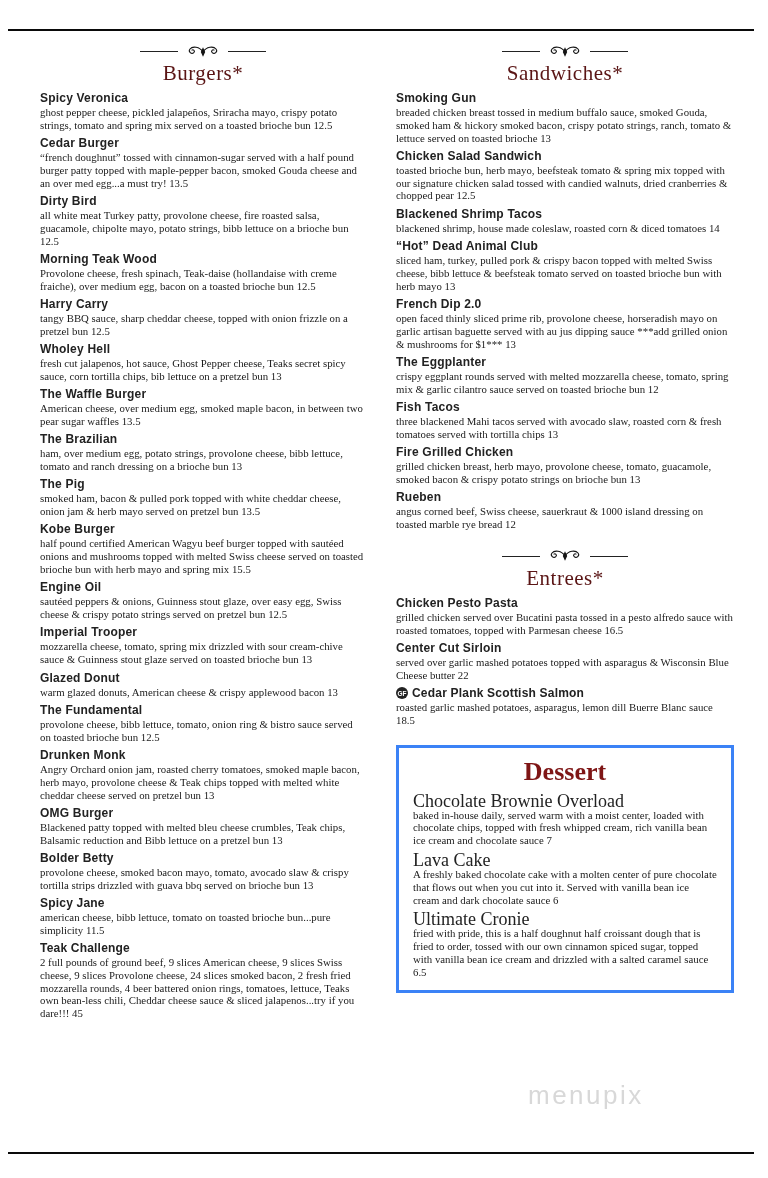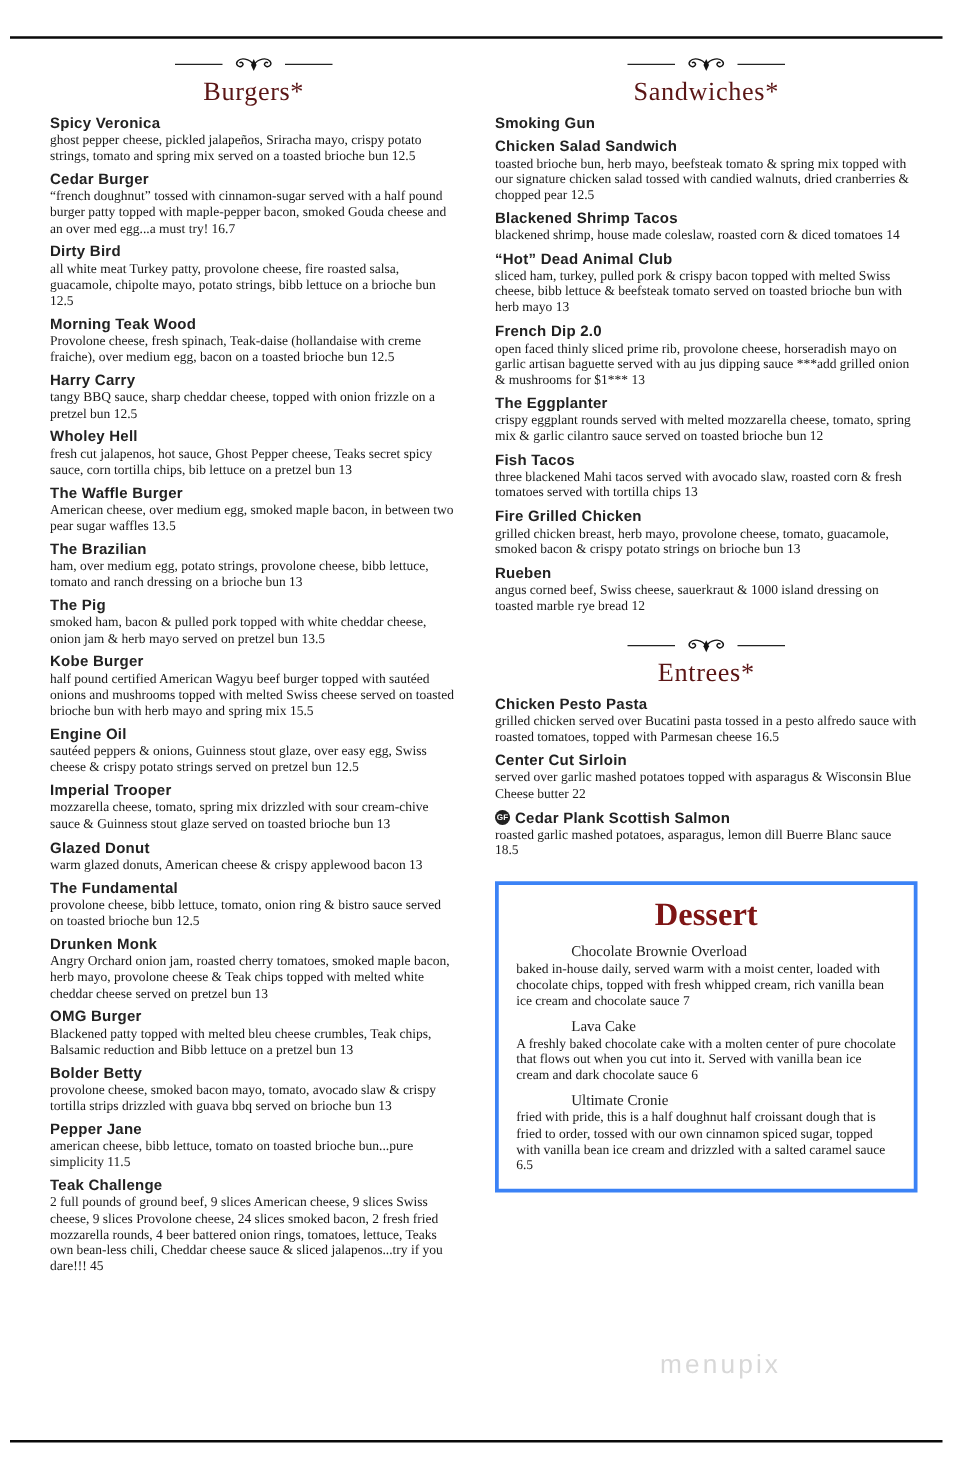--- a/index.html
+++ b/index.html
@@ -46,36 +46,36 @@
   }
 
   .boxed { border:3px solid #3b82f6; padding:8px 14px 12px; margin-top:16px; }
   .dessert-title {
     font-family:"Liberation Serif", serif; font-weight:bold;
     font-size:26px; line-height:32px; text-align:center;
     color:var(--dessert-heading,#7e1515); margin:0 0 6px;
   }
   .boxed .item-name {
     font-family:"Liberation Serif", serif; font-weight:normal;
-    font-size:12px; letter-spacing:0;margin-left:44px;
+    font-size:18px; letter-spacing:0;
   }
   .boxed .item-name-row { margin-top:7px; }
 
   .gf-badge {
     width:12px; height:12px; border-radius:50%;
     background:#222; color:#fff;
     font-family:"Liberation Sans", sans-serif; font-size:6.5px; font-weight:bold;
     display:inline-flex; align-items:center; justify-content:center;
     flex:0 0 auto;
   }
 
   .watermark {
     position:absolute; top:1080px; left:528px;
     font-family:"Liberation Sans", sans-serif;
-    font-size:21px; color:#d8d8d8; letter-spacing:2.5px;
+    font-size:26px; color:#d8d8d8; letter-spacing:2.5px;
   }
 </style>
 </head>
 <body>
 
 <div class="page">
   <div class="rule top"></div>
 
   <div class="columns">
     <div class="col col-left">
@@ -91,21 +91,21 @@
           <div class="menu-item">
             <div class="item-name-row">
               <span class="item-name">Spicy Veronica</span>
             </div>
             <p class="item-desc">ghost pepper cheese, pickled jalapeños, Sriracha mayo, crispy potato strings, tomato and spring mix served on a toasted brioche bun 12.5</p>
           </div>
           <div class="menu-item">
             <div class="item-name-row">
               <span class="item-name">Cedar Burger</span>
             </div>
-            <p class="item-desc">“french doughnut” tossed with cinnamon-sugar served with a half pound burger patty topped with maple-pepper bacon, smoked Gouda cheese and an over med egg...a must try! 16.7</p>
+            <p class="item-desc">“french doughnut” tossed with cinnamon-sugar served with a half pound burger patty topped with maple-pepper bacon, smoked Gouda cheese and an over med egg...a must try! 13.5</p>
           </div>
           <div class="menu-item">
             <div class="item-name-row">
               <span class="item-name">Dirty Bird</span>
             </div>
             <p class="item-desc">all white meat Turkey patty, provolone cheese, fire roasted salsa, guacamole, chipolte mayo, potato strings, bibb lettuce on a brioche bun 12.5</p>
           </div>
           <div class="menu-item">
             <div class="item-name-row">
               <span class="item-name">Morning Teak Wood</span>
@@ -185,21 +185,21 @@
             <p class="item-desc">Blackened patty topped with melted bleu cheese crumbles, Teak chips, Balsamic reduction and Bibb lettuce on a pretzel bun 13</p>
           </div>
           <div class="menu-item">
             <div class="item-name-row">
               <span class="item-name">Bolder Betty</span>
             </div>
             <p class="item-desc">provolone cheese, smoked bacon mayo, tomato, avocado slaw &amp; crispy tortilla strips drizzled with guava bbq served on brioche bun 13</p>
           </div>
           <div class="menu-item">
             <div class="item-name-row">
-              <span class="item-name">Pepper Jane</span>
+              <span class="item-name">Spicy Jane</span>
             </div>
             <p class="item-desc">american cheese, bibb lettuce, tomato on toasted brioche bun...pure simplicity 11.5</p>
           </div>
           <div class="menu-item">
             <div class="item-name-row">
               <span class="item-name">Teak Challenge</span>
             </div>
             <p class="item-desc">2 full pounds of ground beef, 9 slices American cheese, 9 slices Swiss cheese, 9 slices Provolone cheese, 24 slices smoked bacon, 2 fresh fried mozzarella rounds, 4 beer battered onion rings, tomatoes, lettuce, Teaks own bean-less chili, Cheddar cheese sauce &amp; sliced jalapenos...try if you dare!!! 45</p>
           </div>
         </section>
@@ -211,20 +211,21 @@
               <path d="M20 7 C16.5 1.5, 9.5 1, 7 4 C4.8 6.8, 8.6 9.6, 10.8 7.6 C12.4 6.1, 10.4 3.8, 8.6 5.4" fill="none" stroke="currentColor" stroke-width="1.1"></path>
               <path d="M20 7 C23.5 1.5, 30.5 1, 33 4 C35.2 6.8, 31.4 9.6, 29.2 7.6 C27.6 6.1, 29.6 3.8, 31.4 5.4" fill="none" stroke="currentColor" stroke-width="1.1"></path>
               <path d="M20 2.2 L22.2 7 L20 11.8 L17.8 7 Z" fill="currentColor"></path>
             </svg>
           </div>
           <h2 class="section-title">Sandwiches*</h2>
           <div class="menu-item">
             <div class="item-name-row">
               <span class="item-name">Smoking Gun</span>
             </div>
+            <p class="item-desc">breaded chicken breast tossed in medium buffalo sauce, smoked Gouda, smoked ham &amp; hickory smoked bacon, crispy potato strings, ranch, tomato &amp; lettuce served on toasted brioche 13</p>
           </div>
           <div class="menu-item">
             <div class="item-name-row">
               <span class="item-name">Chicken Salad Sandwich</span>
             </div>
             <p class="item-desc">toasted brioche bun, herb mayo, beefsteak tomato &amp; spring mix topped with our signature chicken salad tossed with candied walnuts, dried cranberries &amp; chopped pear 12.5</p>
           </div>
           <div class="menu-item">
             <div class="item-name-row">
               <span class="item-name">Blackened Shrimp Tacos</span>

